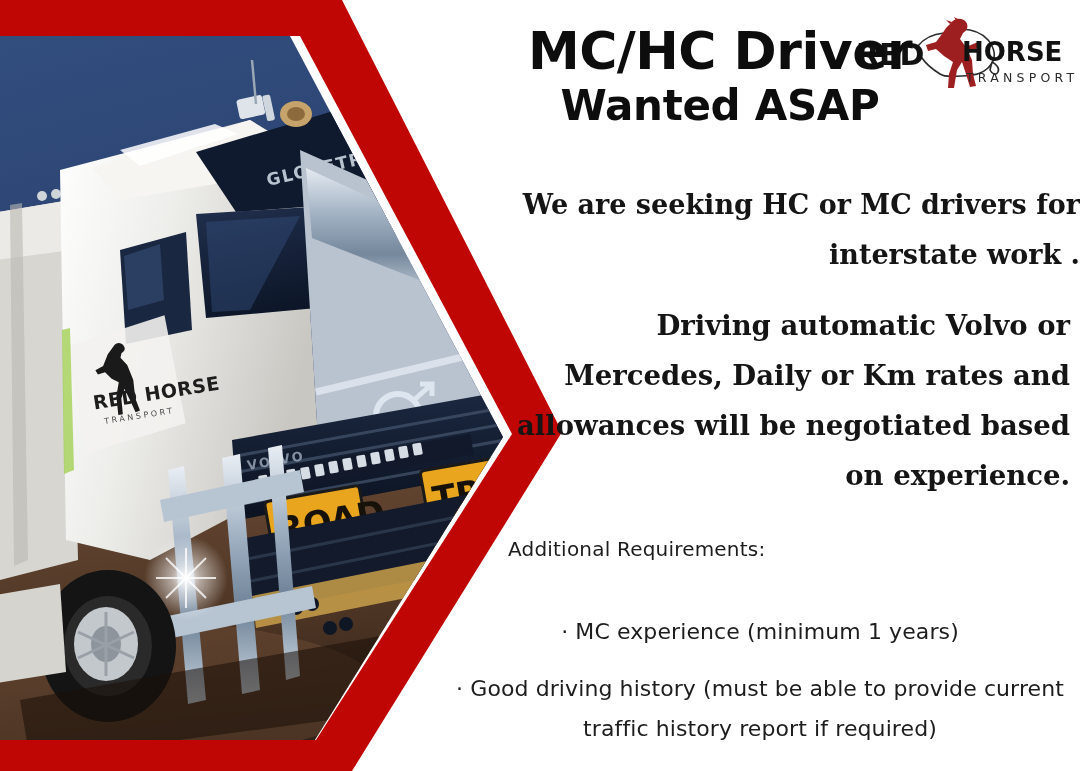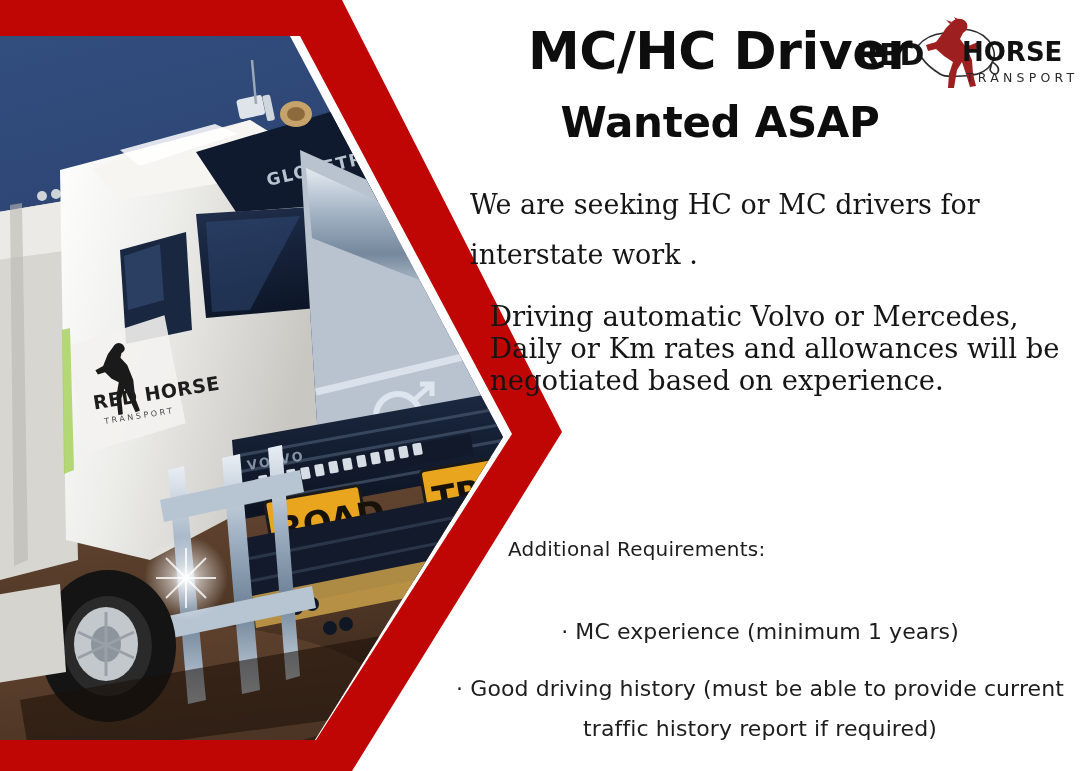--- a/index.html
+++ b/index.html
@@ -74,50 +74,50 @@
     text-align:center;
     font-family:"DejaVu Sans",sans-serif;
     font-weight:bold;
     font-size:52px;
     line-height:58px;
     color:#0d0d0d;
     letter-spacing:-0.5px;
   }
   .h2{
     position:absolute;
-    left:10px;top:99px;
+    left:10px;top:82px;
     width:560px;
     text-align:center;
     font-family:"DejaVu Sans",sans-serif;
     font-weight:bold;
     font-size:42px;
     line-height:48px;
     color:#0d0d0d;
     letter-spacing:-0.3px;
   }
 
   
   .para{
     position:absolute;
     font-family:"DejaVu Serif","Liberation Serif",serif;
-    font-weight:normal;
+    font-weight:bold;
     color:#151515;
-    text-align:left;
+    text-align:right;
   }
   #para1{
     left:40px;top:180px;
     width:610px;
     font-size:27px;
     line-height:50px;
   }
   #para2{
     left:60px;top:300px;
     width:580px;
     font-size:27.5px;
-    line-height:32px;
+    line-height:50px;
   }
 
   
   .req{
     position:absolute;
     font-family:"DejaVu Sans",sans-serif;
     font-weight:normal;
     color:#1d1d1d;
   }
   #req-title{

